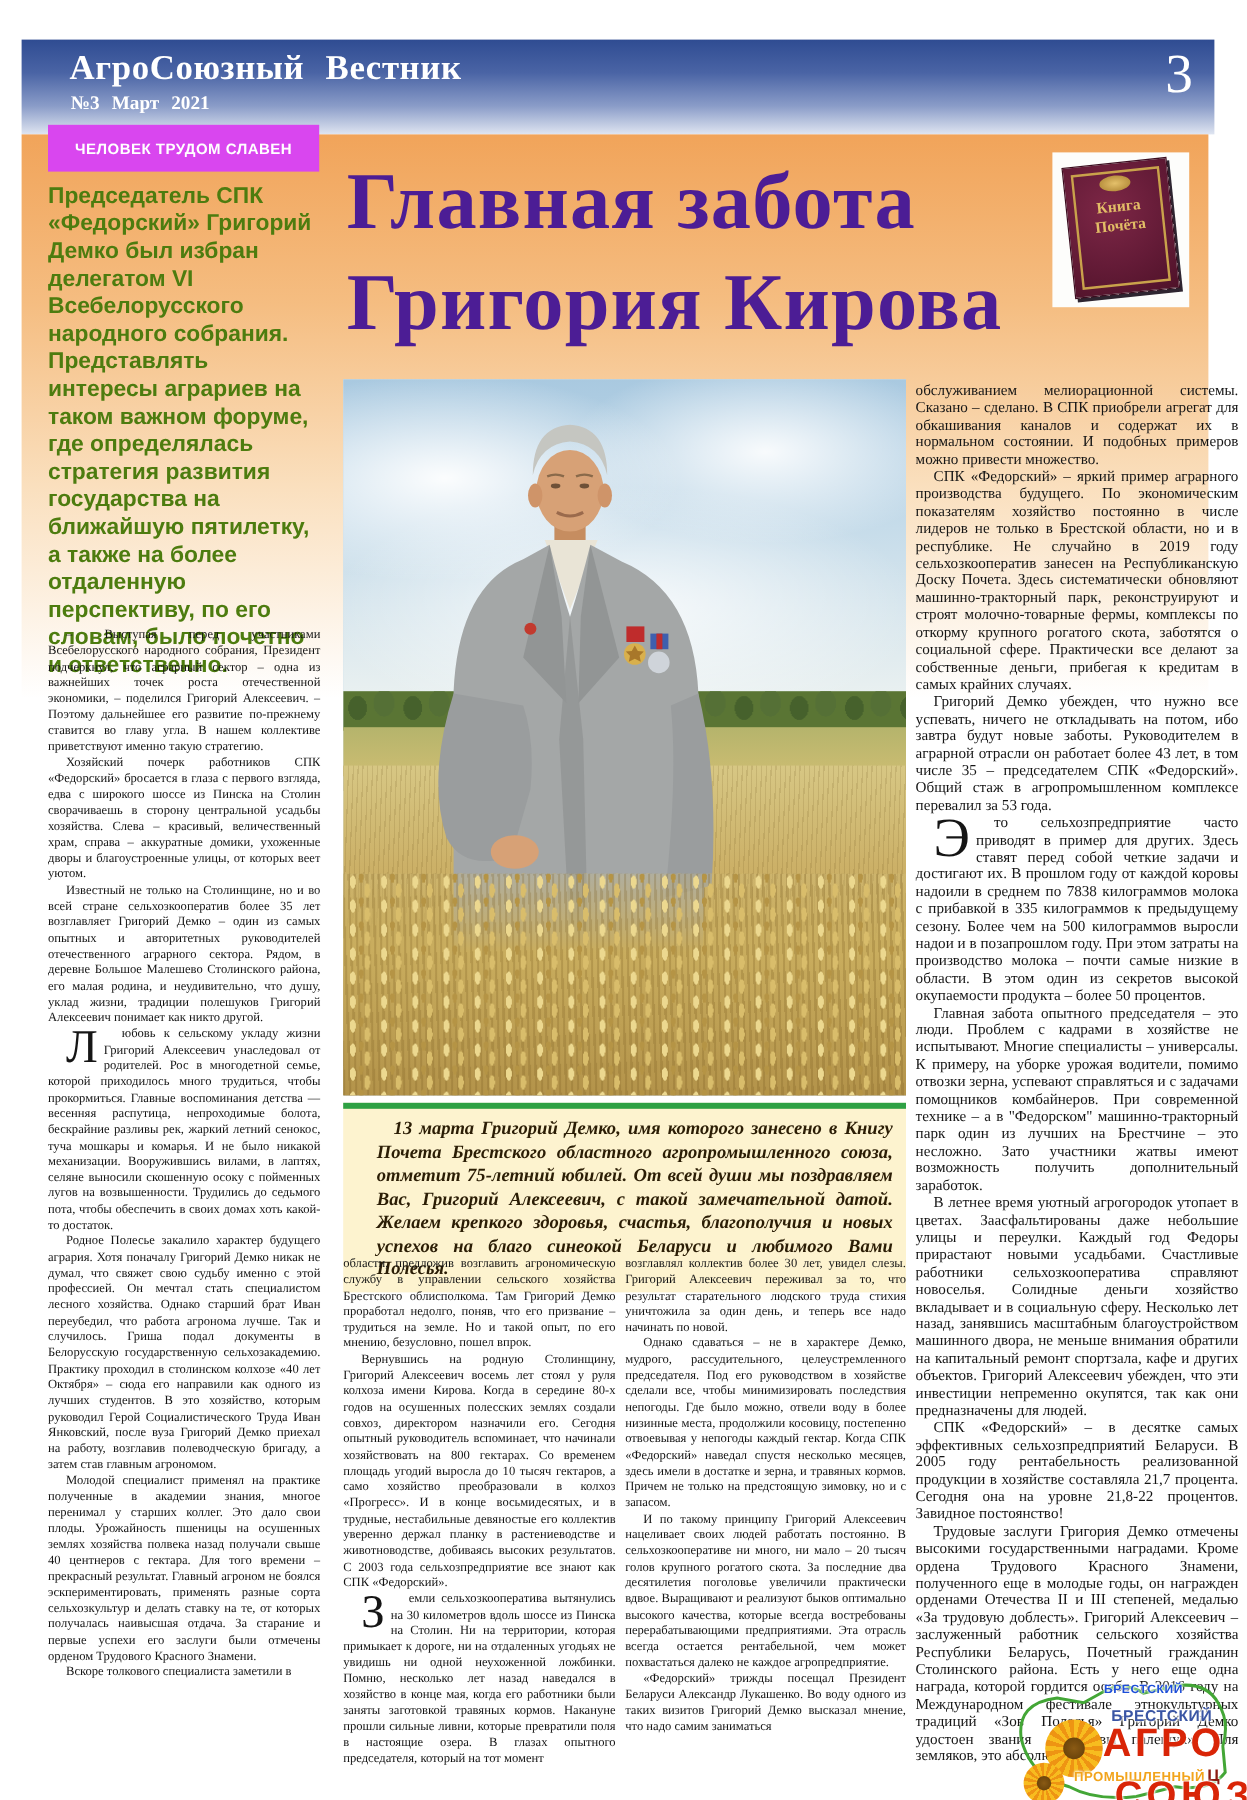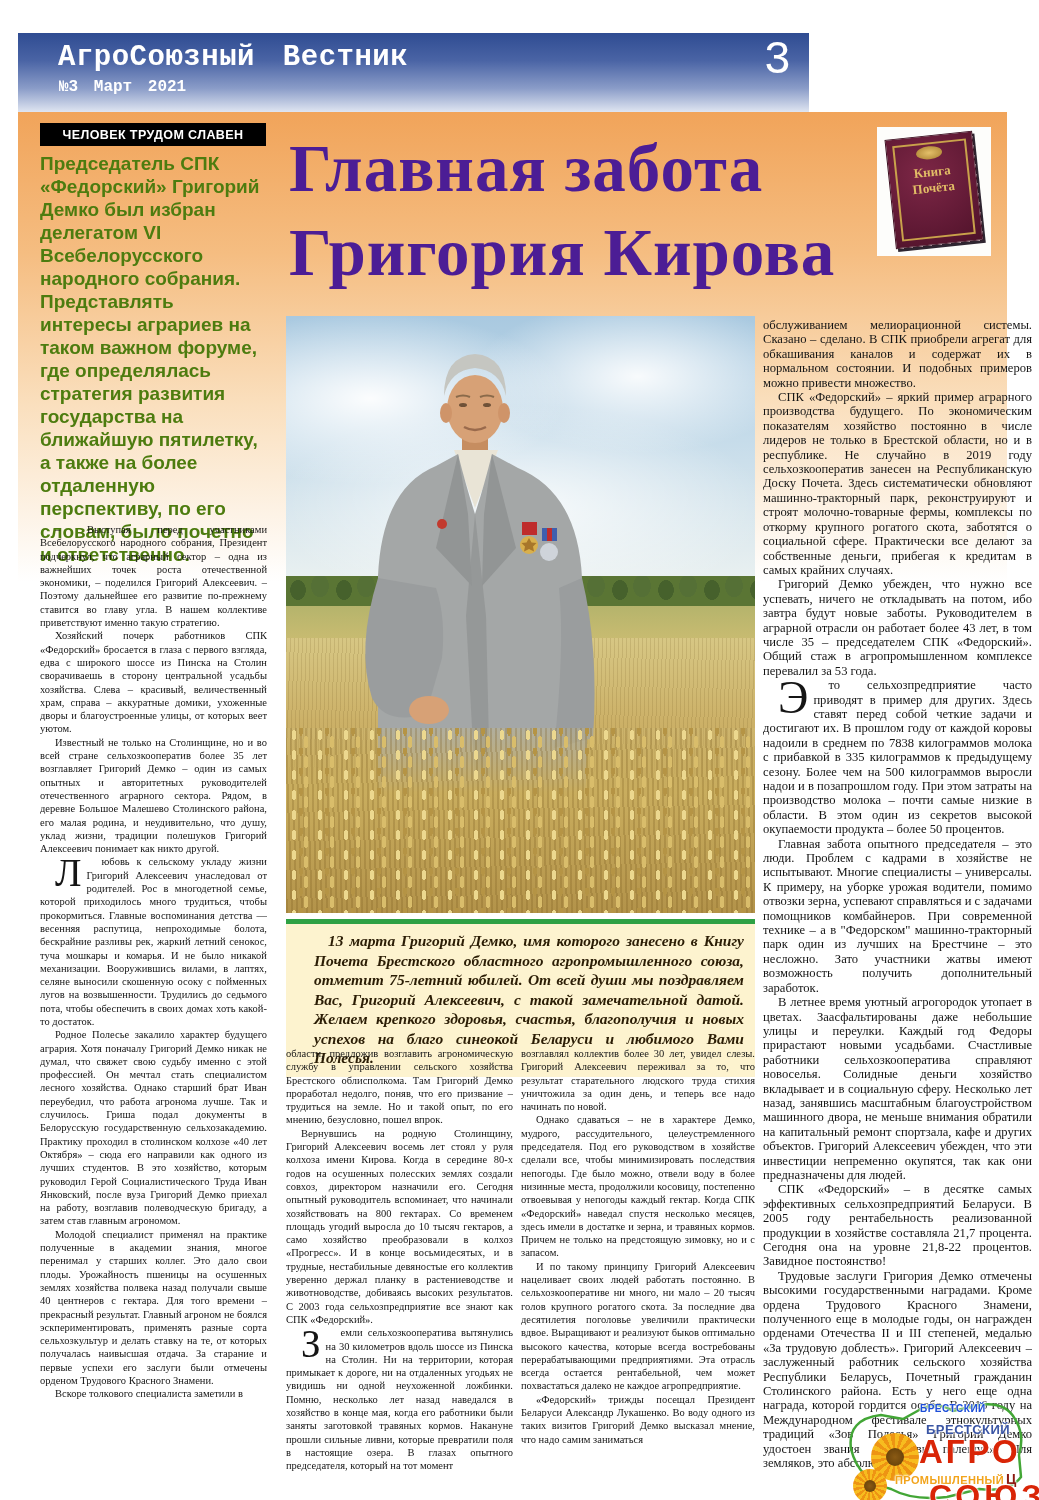--- a/index.html
+++ b/index.html
@@ -1,32 +1,32 @@
 <!DOCTYPE html>
 <html lang="ru"><head>
 <meta charset="utf-8">
 <style>
   html,body{margin:0;padding:0;background:#fff;}
   .page{position:relative;width:1039px;height:1500px;background:#fff;overflow:hidden;
         font-family:"Liberation Serif",serif;color:#151515;}
 
   
-  .header-band{position:absolute;left:18px;top:33px;width:791px;height:79px;
-    background:linear-gradient(180deg,#2f4c92 0%,#4a64a5 35%,#8a9cc8 70%,#dfe5f1 100%);font-family:Liberation Mono, monospace;}
+  .header-band{position:absolute;left:18px;top:33px;width:994px;height:79px;
+    background:linear-gradient(180deg,#2f4c92 0%,#4a64a5 35%,#8a9cc8 70%,#dfe5f1 100%);}
   .mh-title{position:absolute;left:40px;top:8px;font-size:29px;font-weight:bold;color:#fff;
     word-spacing:10px;letter-spacing:.5px;}
   .mh-issue{position:absolute;left:41px;top:45px;font-size:16px;font-weight:bold;color:#fff;word-spacing:6px;}
   .mh-page{position:absolute;right:18px;top:2px;font-size:46px;color:#fff;font-weight:normal;}
 
   
   .orange-zone{position:absolute;left:18px;top:112px;width:989px;height:470px;
     background:linear-gradient(180deg,#f1a45a 0%,#f5bd81 30%,#fadfbd 62%,#ffffff 100%);}
 
   
-  .badge{position:absolute;left:40px;top:123px;width:226px;height:23px;background:#000000;
+  .badge{position:absolute;left:40px;top:104px;width:226px;height:39px;background:#d946ef;
     display:flex;align-items:center;justify-content:center;}
   .badge span{font-family:"Liberation Sans",sans-serif;font-size:12.5px;font-weight:bold;color:#fff;letter-spacing:.4px;}
   .lead{position:absolute;left:40px;top:152px;width:227px;
     font-family:"Liberation Sans",sans-serif;font-size:19px;line-height:23px;font-weight:bold;color:#4d7c0f;}
 
   
   .headline{position:absolute;left:289px;top:126px;width:720px;
     font-weight:bold;color:#4c1d95;font-size:67px;line-height:84px;letter-spacing:1px;}
   .book-box{position:absolute;left:877px;top:127px;width:114px;height:129px;background:#fdfdfb;}
   .book{position:absolute;left:13px;top:8px;width:86px;height:108px;transform:rotate(-6deg);

